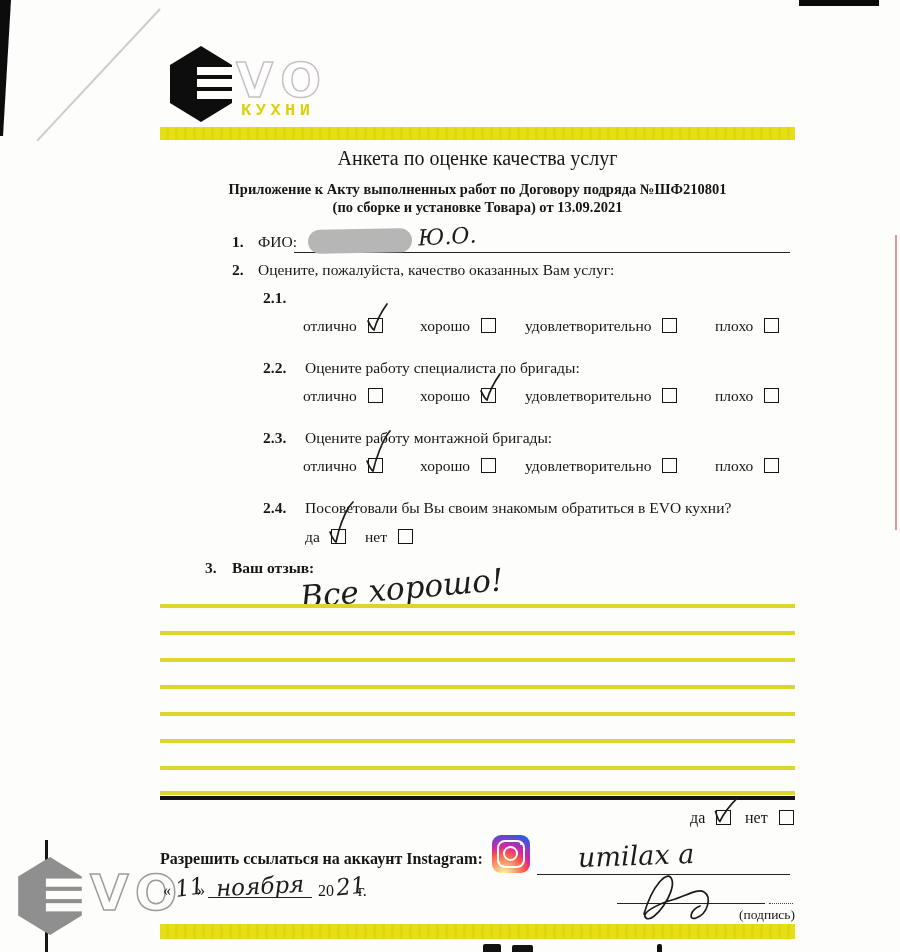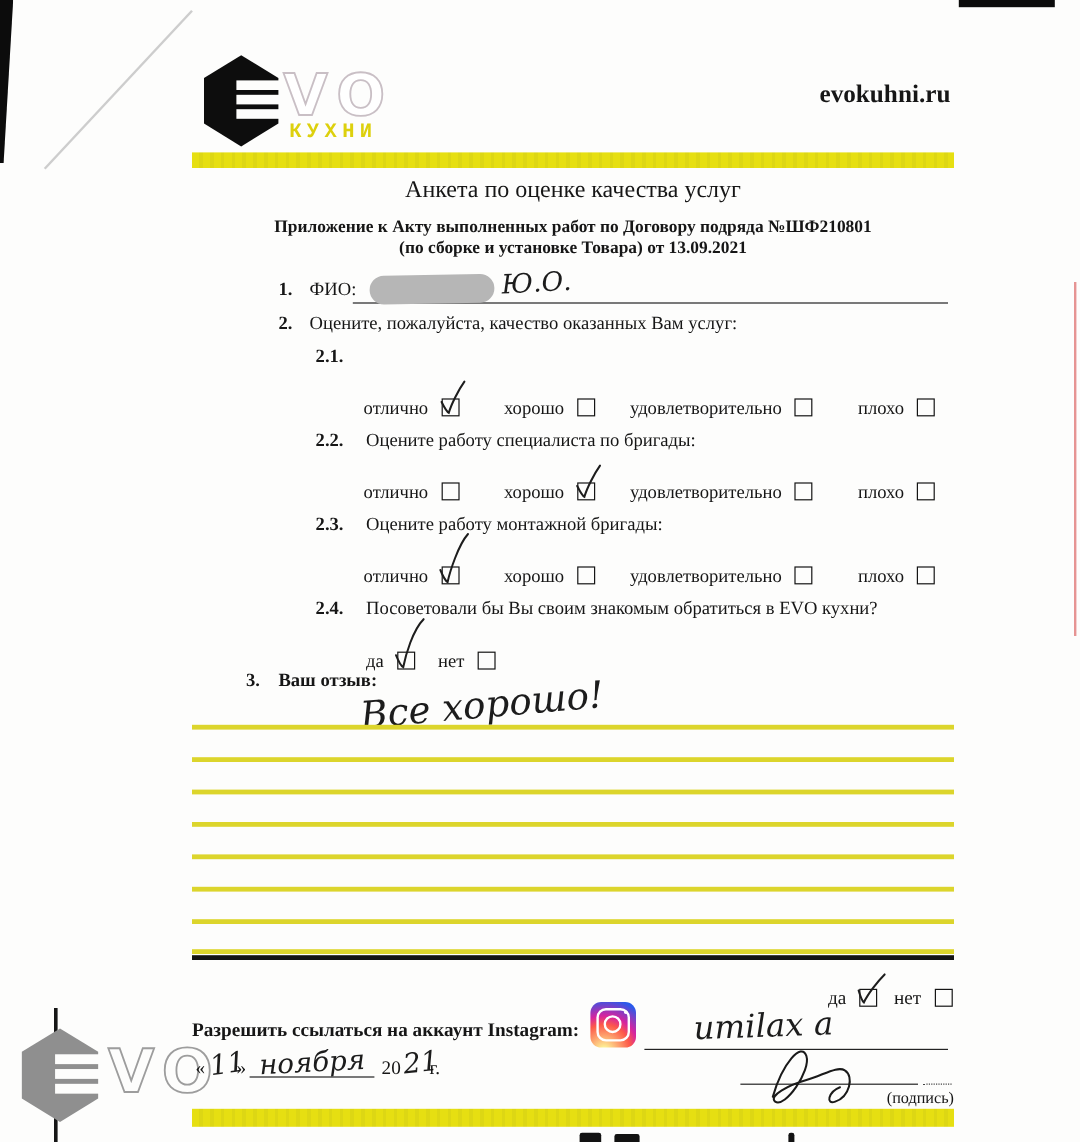--- a/index.html
+++ b/index.html
@@ -34,21 +34,21 @@
   .sub{position:absolute;left:130px;width:695px;text-align:center;font-weight:bold;font-size:14.5px;}
   .sub1{top:181px;} .sub2{top:199px;}
   
   .t{position:absolute;font-size:15.5px;white-space:nowrap;}
   .b{font-weight:bold;}
   .uline{position:absolute;border-bottom:1.6px solid #232323;}
   .blob{position:absolute;left:308px;top:229px;width:104px;height:24px;background:#b6b6b6;
         border-radius:13px;transform:rotate(-1deg);}
   .hw{position:absolute;font-family:"DejaVu Serif",serif;font-style:italic;color:#1c1c1c;white-space:nowrap;}
   
-  .row{position:absolute;left:160px;width:640px;height:22px;margin-top:14px;}
+  .row{position:absolute;left:160px;width:640px;height:22px;}
   .opt{position:absolute;top:0;white-space:nowrap;font-size:15.5px;}
   .cb{display:inline-block;width:13px;height:13px;border:1.6px solid #151515;margin-left:7px;
         position:relative;top:2px;background:#fdfdfc;}
   .check{position:absolute;left:-5px;top:-17px;width:25px;height:31px;overflow:visible;}
   .check path{fill:none;stroke:#1d1d1d;stroke-width:1.7;stroke-linecap:round;}
   .check-lg{left:-7px;top:-31px;width:30px;height:46px;}
   .tilt{transform:rotate(10deg);}
   .rule{position:absolute;left:160px;width:635px;height:4px;background:#dcd52c;}
   .blackline{position:absolute;left:160px;top:796px;width:635px;height:4px;background:#131313;}
   
@@ -89,21 +89,20 @@
   <div class="logo-hex">
     <svg width="66" height="78" viewBox="0 0 64 78">
       <polygon points="32,1 63,20 63,58 32,77 1,58 1,20" fill="#0d0d0d"></polygon>
       <rect x="28" y="22" width="36" height="8" fill="#fdfdfc"></rect>
       <rect x="28" y="34" width="36" height="8" fill="#fdfdfc"></rect>
       <rect x="28" y="46" width="36" height="8" fill="#fdfdfc"></rect>
     </svg>
   </div>
   <div class="logo-vo">VO</div>
   <div class="logo-kuhni" style="color:#ddd00d">КУХНИ</div>
-  <div class="site-url">evokuhni.ru</div>
 
   <div class="bar bar-top yellow"></div>
 
   <div class="title">Анкета по оценке качества услуг</div>
   <div class="sub sub1">Приложение к Акту выполненных работ по Договору подряда №ШФ210801</div>
   <div class="sub sub2">(по сборке и установке Товара) от 13.09.2021</div>
 
   <span class="t b" style="left:232px;top:233px">1.</span>
   <span class="t" style="left:258px;top:233px">ФИО:</span>
   <div class="uline" style="left:294px;top:230px;width:496px;height:22px"></div>

